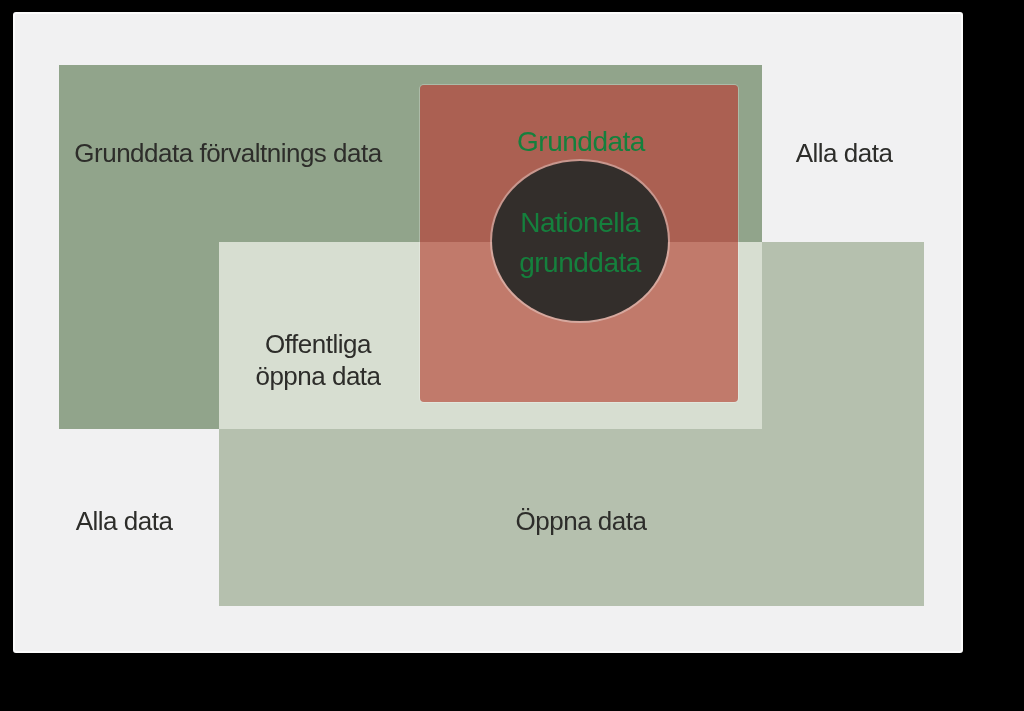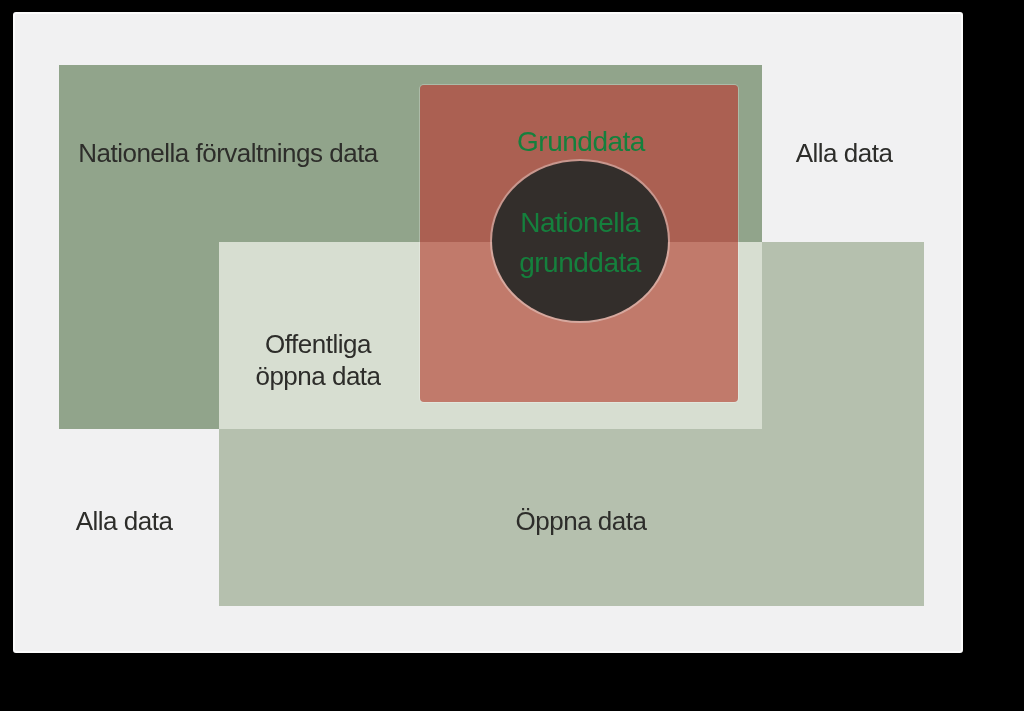--- a/index.html
+++ b/index.html
@@ -98,21 +98,21 @@
     <div class="region rect-offentlig"></div>
 
     <div class="region rect-oppna"></div>
 
     <div class="region rect-intersection"></div>
 
     <div class="region rect-grunddata"></div>
 
     <div class="region circle-nationella"></div>
 
-    <div class="label lbl-offentlig">Nationella förvaltnings data</div>
+    <div class="label lbl-offentlig">Grunddata förvaltnings data</div>
 
     <div class="label light lbl-grunddata">Grunddata</div>
 
     <div class="label lbl-alla-top">Alla data</div>
 
     <div class="label lbl-offentliga-opp">
       <div>Offentliga</div>
       <div>öppna data</div>
     </div>
 

